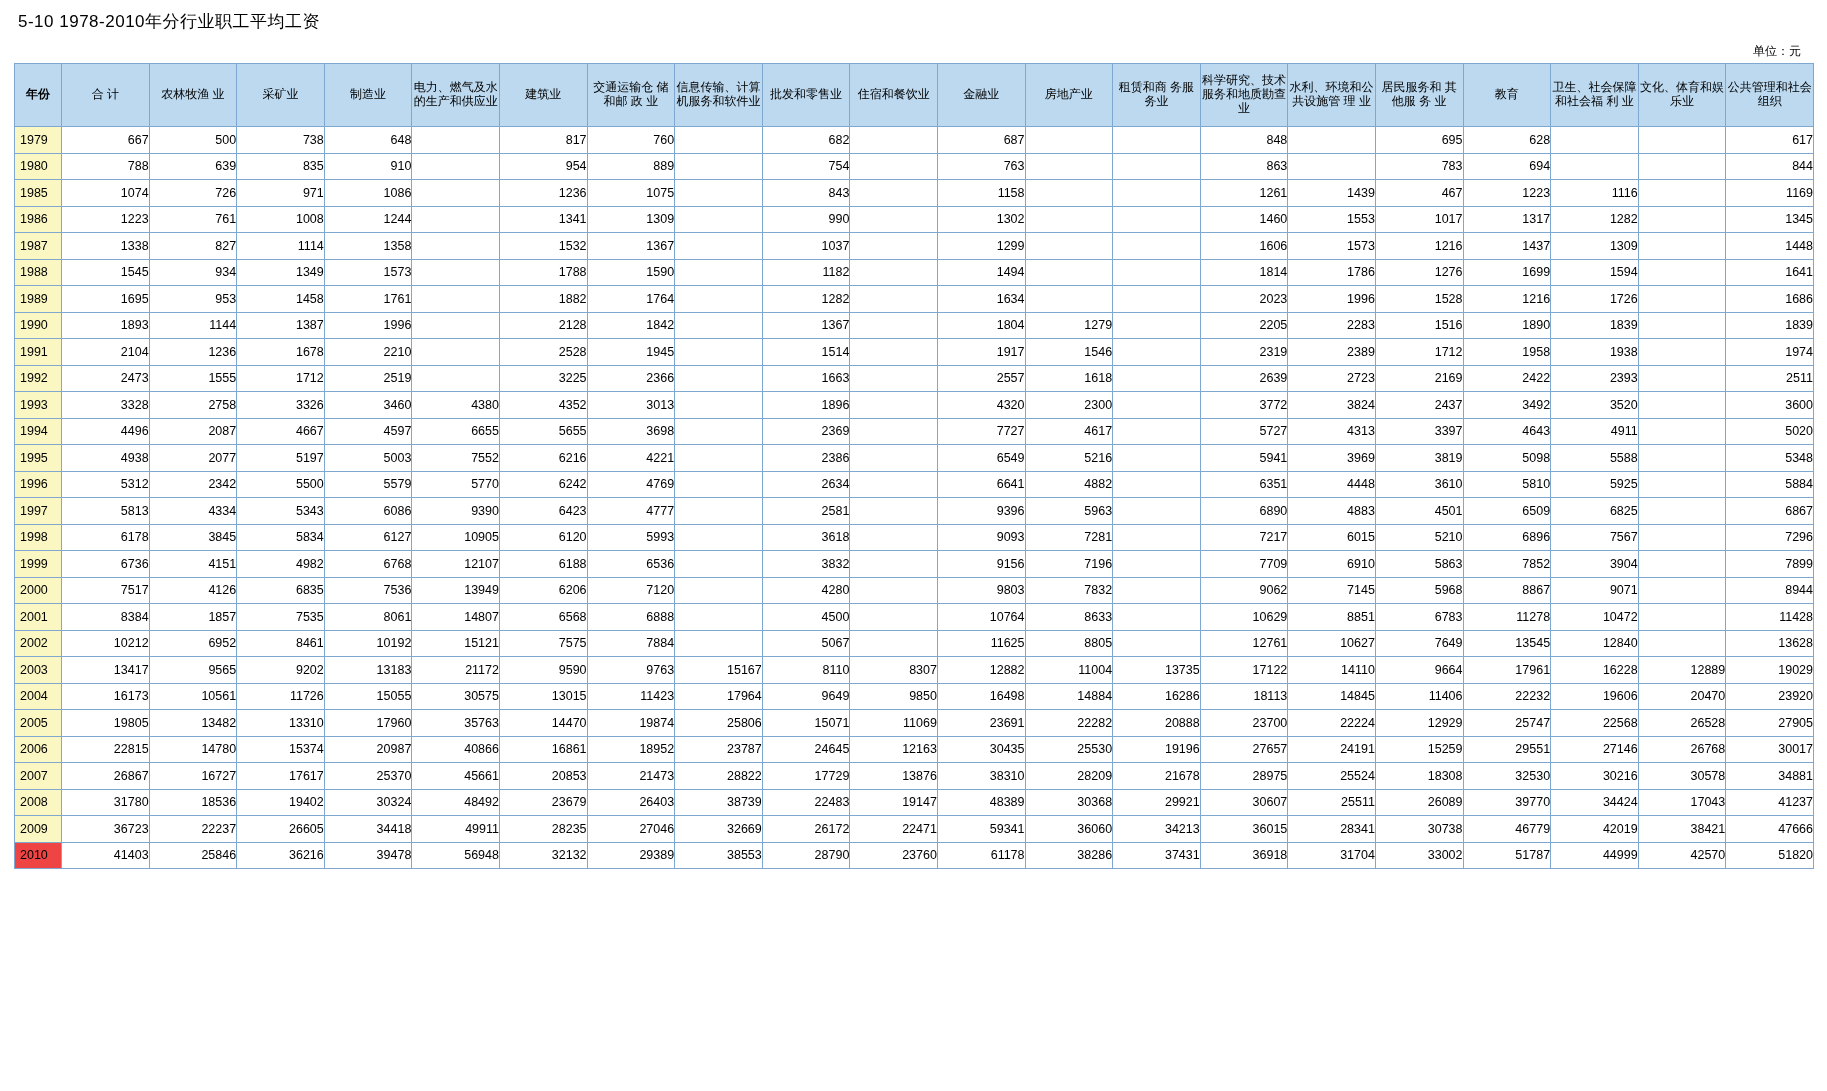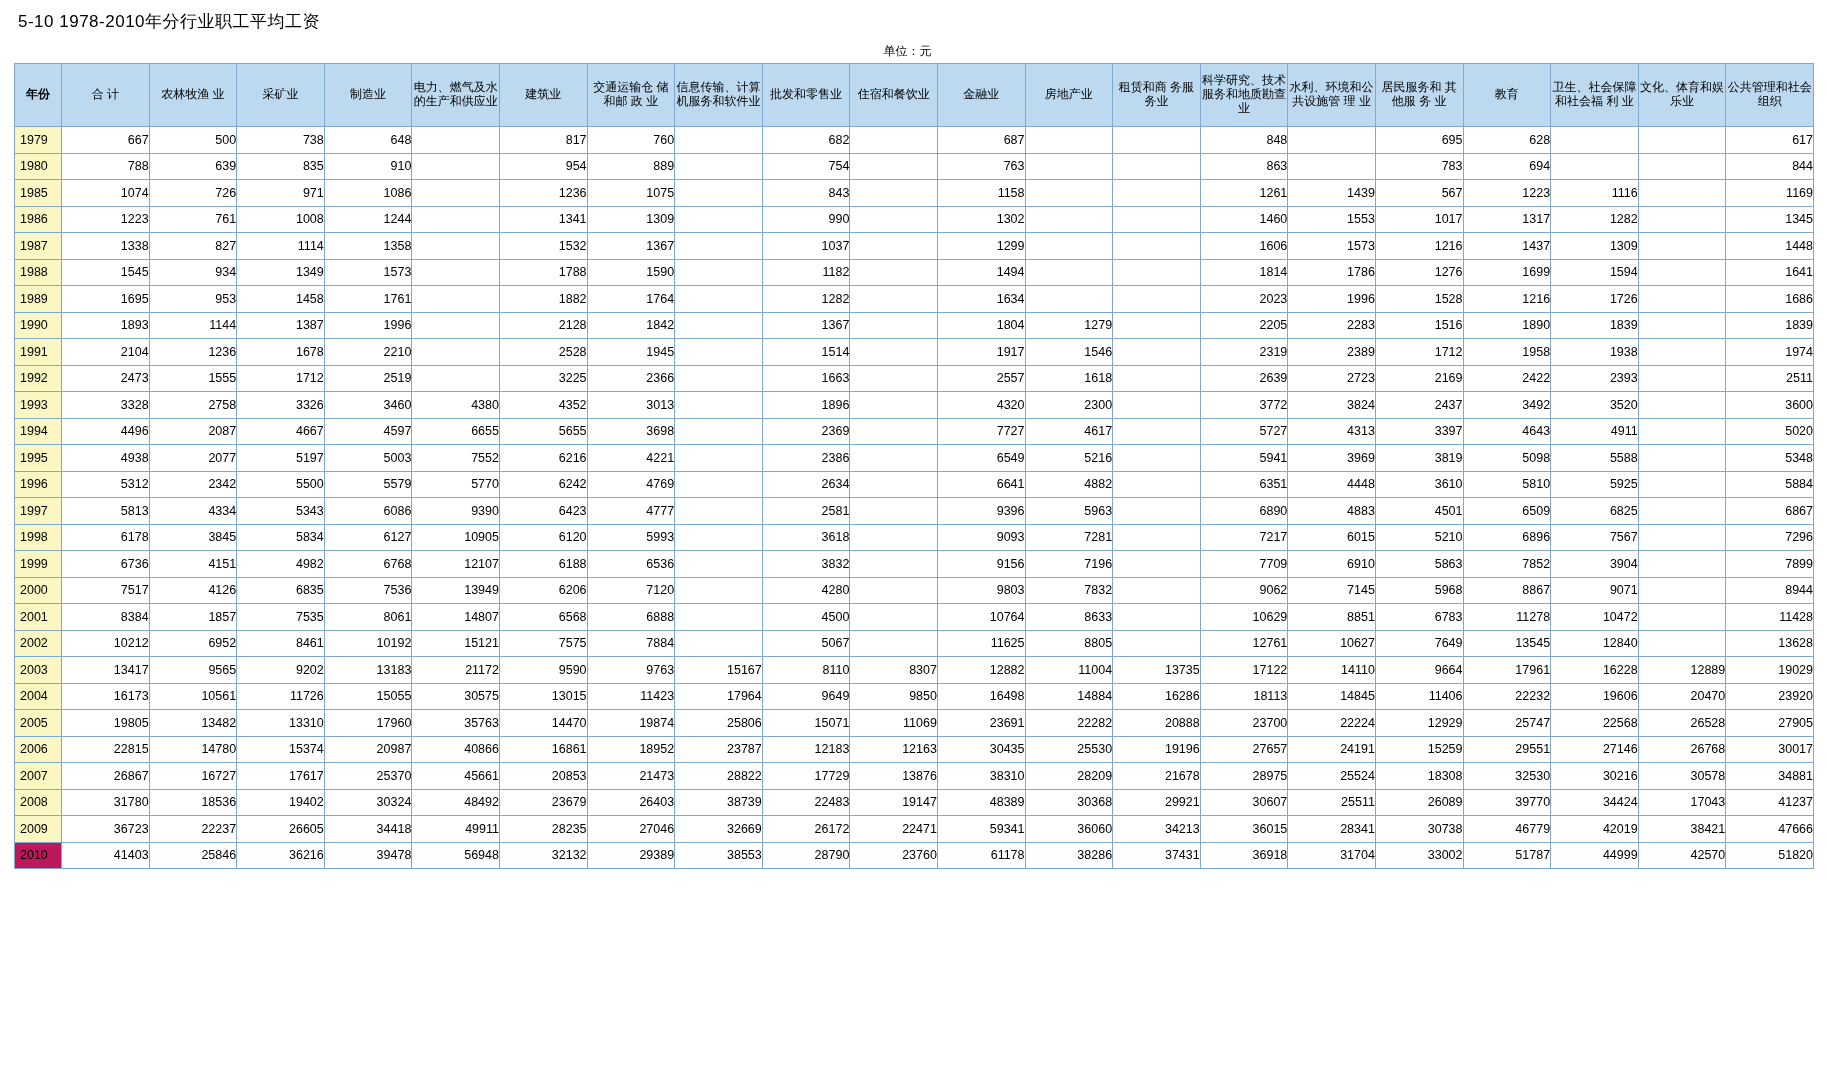--- a/index.html
+++ b/index.html
@@ -22,21 +22,21 @@
     padding: 6px 14px 0 14px;
   }
   .doc-title {
     font-size: 17px;
     font-weight: normal;
     letter-spacing: 0.5px;
     margin: 4px 0 0 4px;
     white-space: nowrap;
   }
   .unit-line {
-    text-align: center;
+    text-align: right;
     font-size: 12px;
     margin: 10px 12px 3px 0;
   }
   table.data {
     border-collapse: collapse;
     table-layout: fixed;
     width: 1800px;
     font-size: 12.5px;
   }
   table.data th, table.data td {
@@ -72,21 +72,21 @@
     background: #ffffff;
     font-size: 12.5px;
   }
   tbody td.year-cell {
     background: #fbf7c2;
     text-align: left;
     padding-left: 5px;
     font-size: 12.5px;
   }
   tbody tr:last-child td.year-cell {
-    background: #be185d;
+    background: #ef4444;
   }
 </style>
 </head>
 <body>
 
 <div class="page">
 
   <div class="doc-title">5-10   1978-2010年分行业职工平均工资</div>
 
   <div class="unit-line">单位：元</div>
@@ -216,21 +216,21 @@
           <td>1236</td>
           <td>1075</td>
           <td></td>
           <td>843</td>
           <td></td>
           <td>1158</td>
           <td></td>
           <td></td>
           <td>1261</td>
           <td>1439</td>
-          <td>567</td>
+          <td>467</td>
           <td>1223</td>
           <td>1116</td>
           <td></td>
           <td>1169</td>
         </tr>
         <tr>
           <td class="year-cell">1986</td>
           <td>1223</td>
           <td>761</td>
           <td>1008</td>
@@ -692,21 +692,21 @@
         <tr>
           <td class="year-cell">2006</td>
           <td>22815</td>
           <td>14780</td>
           <td>15374</td>
           <td>20987</td>
           <td>40866</td>
           <td>16861</td>
           <td>18952</td>
           <td>23787</td>
-          <td>12183</td>
+          <td>24645</td>
           <td>12163</td>
           <td>30435</td>
           <td>25530</td>
           <td>19196</td>
           <td>27657</td>
           <td>24191</td>
           <td>15259</td>
           <td>29551</td>
           <td>27146</td>
           <td>26768</td>

